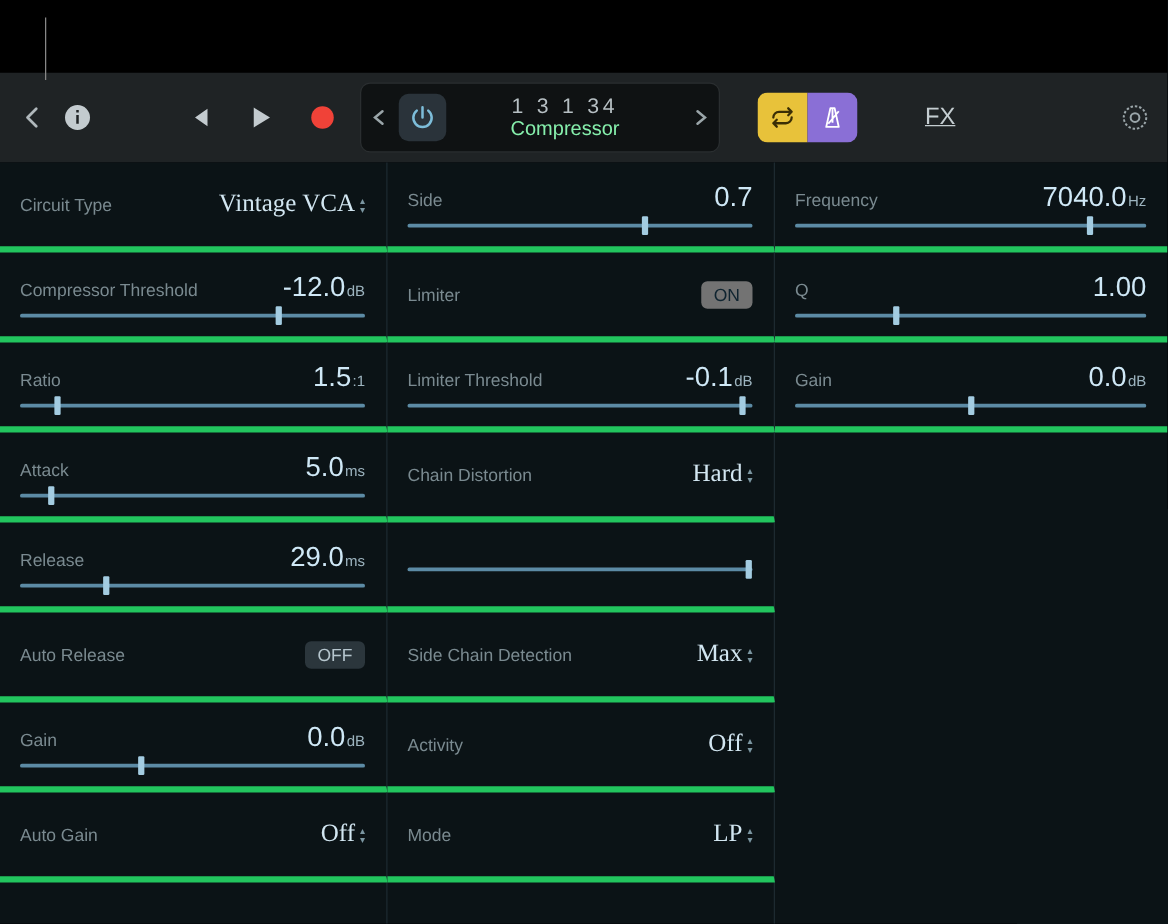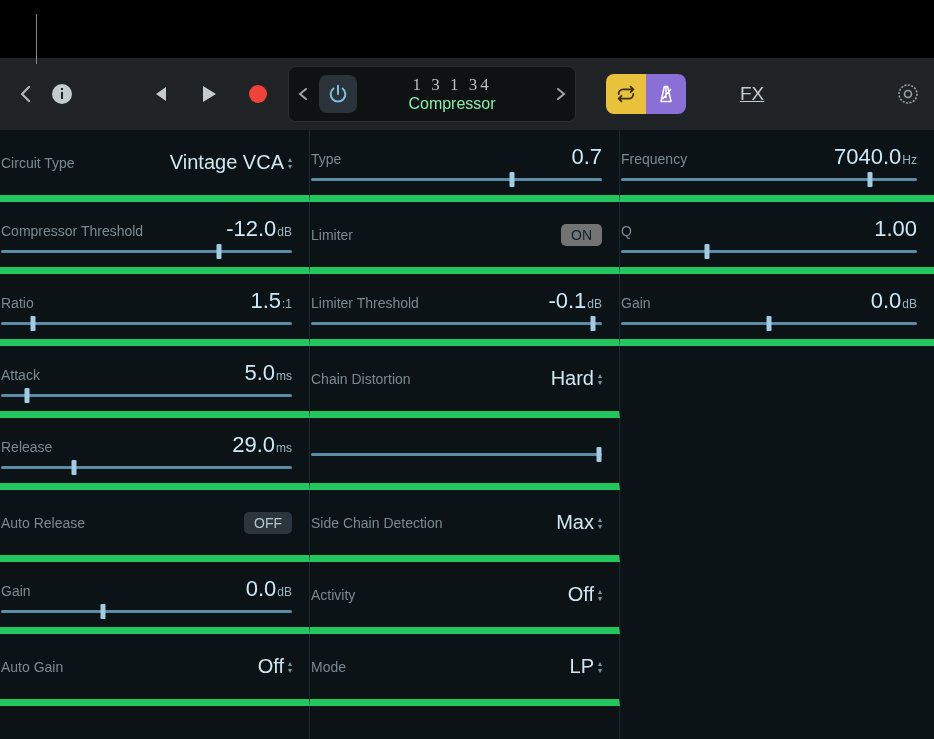--- a/index.html
+++ b/index.html
@@ -69,21 +69,21 @@
     margin-left: 2px;
   }
   .preset-center {
     flex: 1;
     display: flex;
     flex-direction: column;
     align-items: center;
     justify-content: center;
     line-height: 1.15;
   }
-  .preset-nums { color: #b6bfc3; font-size: 17px; letter-spacing: 3px; font-family: Liberation Serif, serif; }
+  .preset-nums { color: #b6bfc3; font-size: 17px; letter-spacing: 3px; }
   .preset-name { color: #86efac; font-size: 16px; }
   .toggle-group {
     display: flex;
     border-radius: 8px;
     overflow: hidden;
     margin-left: 24px;
     height: 40px;
   }
   .toggle-btn {
     width: 40px;
@@ -102,23 +102,23 @@
     color: #9aa5a9;
   }
   .panel {
     display: grid;
     grid-template-columns: 310px 310px 1fr;
     background: #0b1316;
     height: 609px;
   }
   .col { display: flex; flex-direction: column; }
   .cell {
-    border-bottom: 7px solid #22c55e;
+    border-bottom: 5px solid #22c55e;
     border-right: 1px solid #1d2a30;
-    padding: 12px 17px 12px 1px;
+    padding: 12px 17px 12px 16px;
     display: flex;
     flex-direction: column;
     justify-content: center;
     min-height: 72px;
     position: relative;
   }
   .col:last-child .cell { border-right: none; }
   .row-head {
     display: flex;
     align-items: baseline;
@@ -161,20 +161,21 @@
     align-items: center;
     justify-content: space-between;
     height: 100%;
   }
   .dropdown-val {
     color: #d2e6f1;
     font-size: 20px;
     display: flex;
     align-items: center;
     gap: 4px;
+    font-family: Liberation Serif, serif;
   }
   .ud-caret {
     display: inline-flex;
     flex-direction: column;
     font-size: 8px;
     line-height: 7px;
     color: #7b96a1;
   }
   .toggle-pill {
     padding: 3px 10px;
@@ -344,21 +345,21 @@
             </span>
           </span>
       </div>
     </div>
     <div class="spacer-fill"></div>
   </div>
 
   <div class="col">
     <div class="cell">
       <div class="row-head">
-        <span class="param-label">Type</span>
+        <span class="param-label">Side</span>
         <span class="param-val"><span>0.7</span></span>
       </div>
       <div class="slider-track">
           <div class="slider-thumb" style="left:69%"></div>
         </div>
     </div>
     <div class="cell">
       <div class="dropdown-row">
         <span class="param-label">Limiter</span>
         <span class="toggle-pill pill-on">ON</span>

